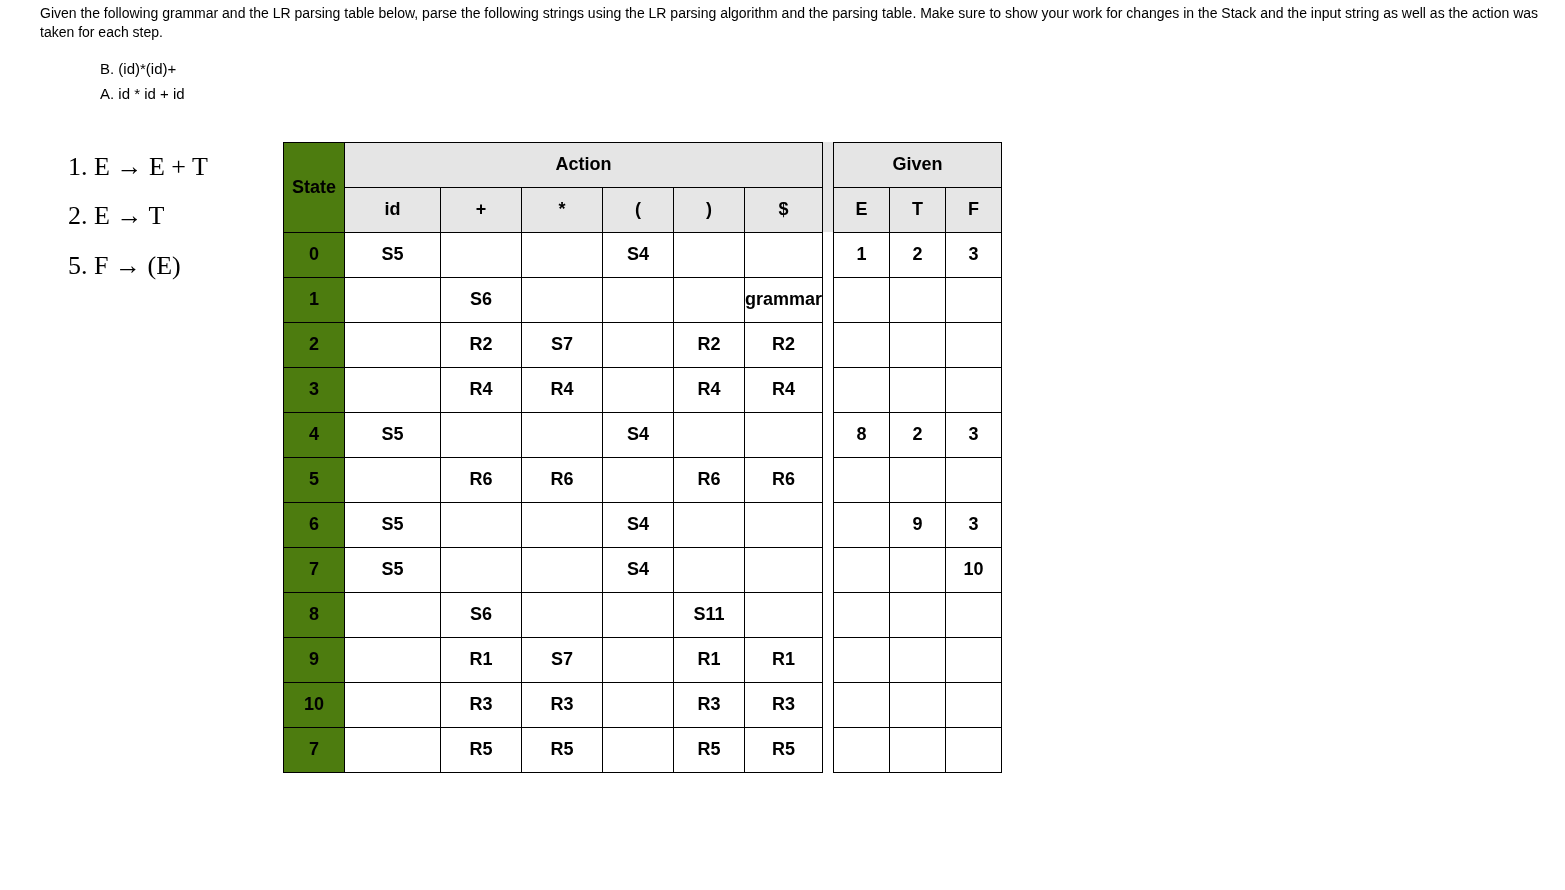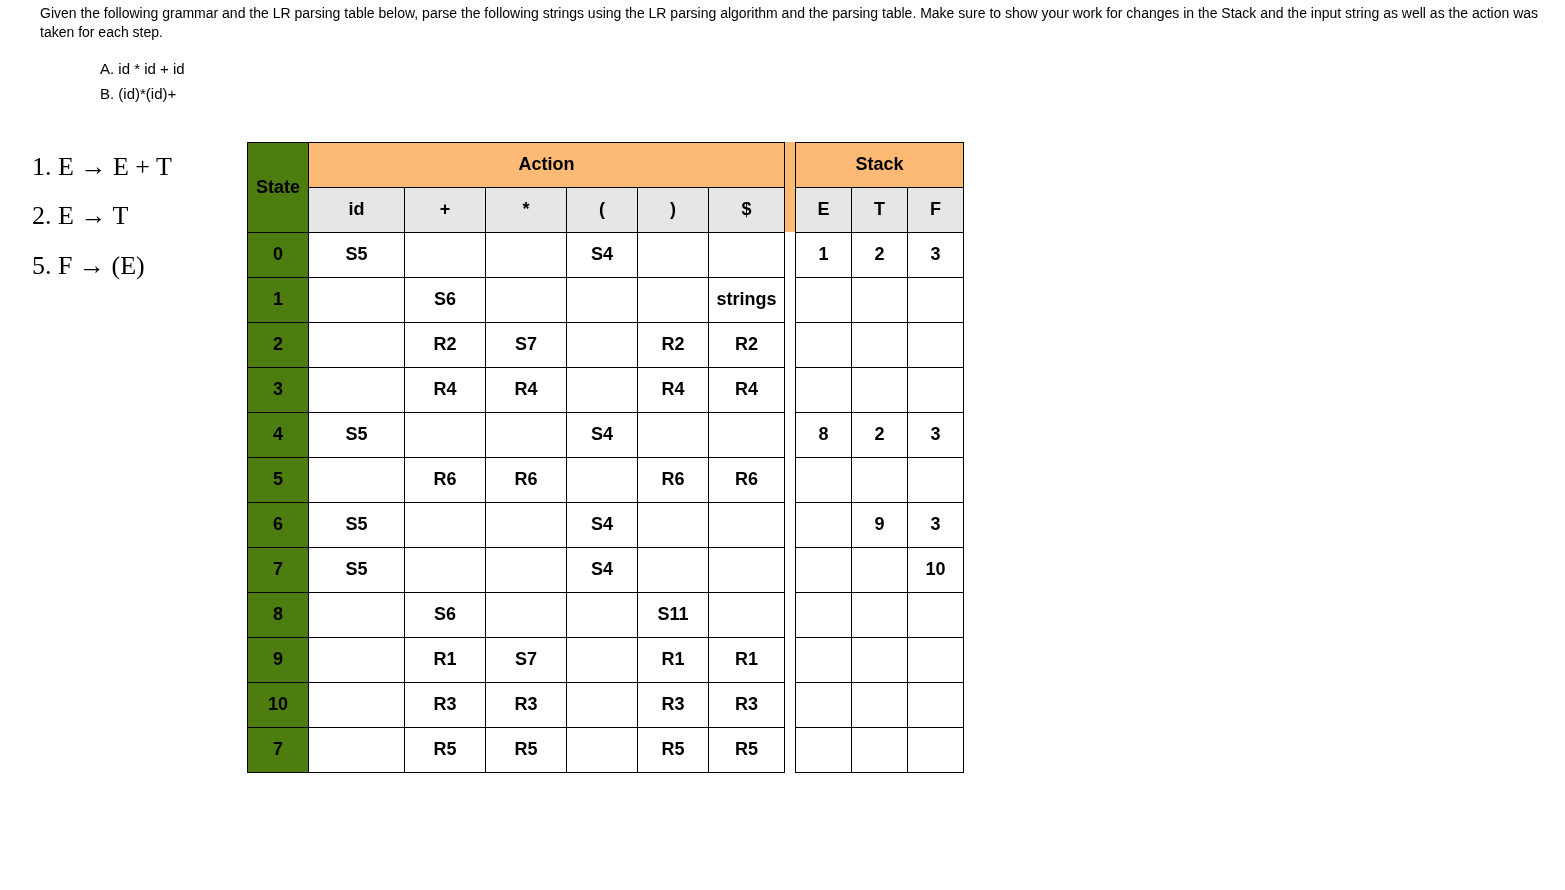--- a/index.html
+++ b/index.html
@@ -1,60 +1,60 @@
 <!DOCTYPE html>
 <html><head>
   <meta charset="utf-8">
   <style>
     body{font-family:Arial,Helvetica,sans-serif;margin:0;padding:0;background:#fff;color:#000;font-size:15px}
     .wrap{padding:0 10px 40px 10px}
     .prompt{font-size:14px;line-height:1.35;margin:4px 0 18px 30px}
     .options{margin-left:90px;margin-bottom:40px}
     .opt{margin:8px 0;font-size:15px}
-    .main{display:flex;align-items:flex-start;gap:20px;margin-left:22px}
+    .main{display:flex;align-items:flex-start;gap:20px;margin-left:58px}
     .grammar{font-family:'Times New Roman',Times,serif;font-size:26px;line-height:1.9;min-width:195px}
     .grammar .rule{white-space:nowrap}
     .arrow{display:inline-block}
     .parse-table{border-collapse:collapse;font-family:'Segoe UI',Arial,sans-serif;font-size:18px}
     .parse-table th,.parse-table td{border:1px solid #000;text-align:center;padding:8px 0;height:28px;box-sizing:content-box}
-    .parse-table thead th{background:#fdba74;font-weight:700}
+    .parse-table thead th{background:#e5e5e5;font-weight:700}
     .parse-table .hdr2 th{background:#e6e6e6}
     .parse-table td.state-col,.parse-table th.state-col{background:#4d7c0f;font-weight:700;width:60px}
     .c-id{width:95px}.c-plus{width:80px}.c-star{width:80px}.c-lp{width:70px}.c-rp{width:70px}.c-dol{width:75px}
     .gap{width:10px;border-top:none!important;border-bottom:none!important;background:#fff;padding:0}
     .c-e{width:55px}.c-t{width:55px}.c-f{width:55px}
     .parse-table tbody td{font-weight:600}
     .parse-table .lastrow td{border-bottom:1px solid #000}
     .ghead{border:1px solid #000}
   </style>
 </head>
 <body>
 <div class="wrap">
 
 <div class="prompt">Given the following grammar and the LR parsing table below, parse the following strings using the LR parsing algorithm and the parsing table. Make sure to show your work for changes in the Stack and the input string as well as the action was taken for each step.</div>
 
 <div class="options">
+  <div class="opt">B. (id)*(id)+</div>
   <div class="opt">A. id * id + id</div>
-  <div class="opt">B. (id)*(id)+</div>
 </div>
 
 <div class="main">
   <div class="grammar">
         <div class="rule">1. E <span class="arrow">→</span> E + T</div>
         <div class="rule">2. E <span class="arrow">→</span> T</div>
         <div class="rule">5. F <span class="arrow">→</span>  (E)</div>
       </div>
 
   <table class="parse-table">
     <thead>
       <tr>
         <th class="state-col" rowspan="2">State</th>
         <th colspan="6" class="ghead">Action</th>
         <th class="gap" rowspan="2"></th>
-        <th colspan="3" class="ghead">Stack</th>
+        <th colspan="3" class="ghead">Given</th>
       </tr>
       <tr class="hdr2">
         <th class="c-id">id</th>
         <th class="c-plus">+</th>
         <th class="c-star">*</th>
         <th class="c-lp">(</th>
         <th class="c-rp">)</th>
         <th class="c-dol">$</th>
         <th class="c-e">E</th>
         <th class="c-t">T</th>
@@ -75,21 +75,21 @@
             <td class="c-t">2</td>
             <td class="c-f">3</td>
           </tr>
           <tr>
             <td class="state-col">1</td>
             <td class="c-id"></td>
             <td class="c-plus">S6</td>
             <td class="c-star"></td>
             <td class="c-lp"></td>
             <td class="c-rp"></td>
-            <td class="c-dol">strings</td>
+            <td class="c-dol">grammar</td>
             <td class="gap"></td>
             <td class="c-e"></td>
             <td class="c-t"></td>
             <td class="c-f"></td>
           </tr>
           <tr>
             <td class="state-col">2</td>
             <td class="c-id"></td>
             <td class="c-plus">R2</td>
             <td class="c-star">S7</td>

